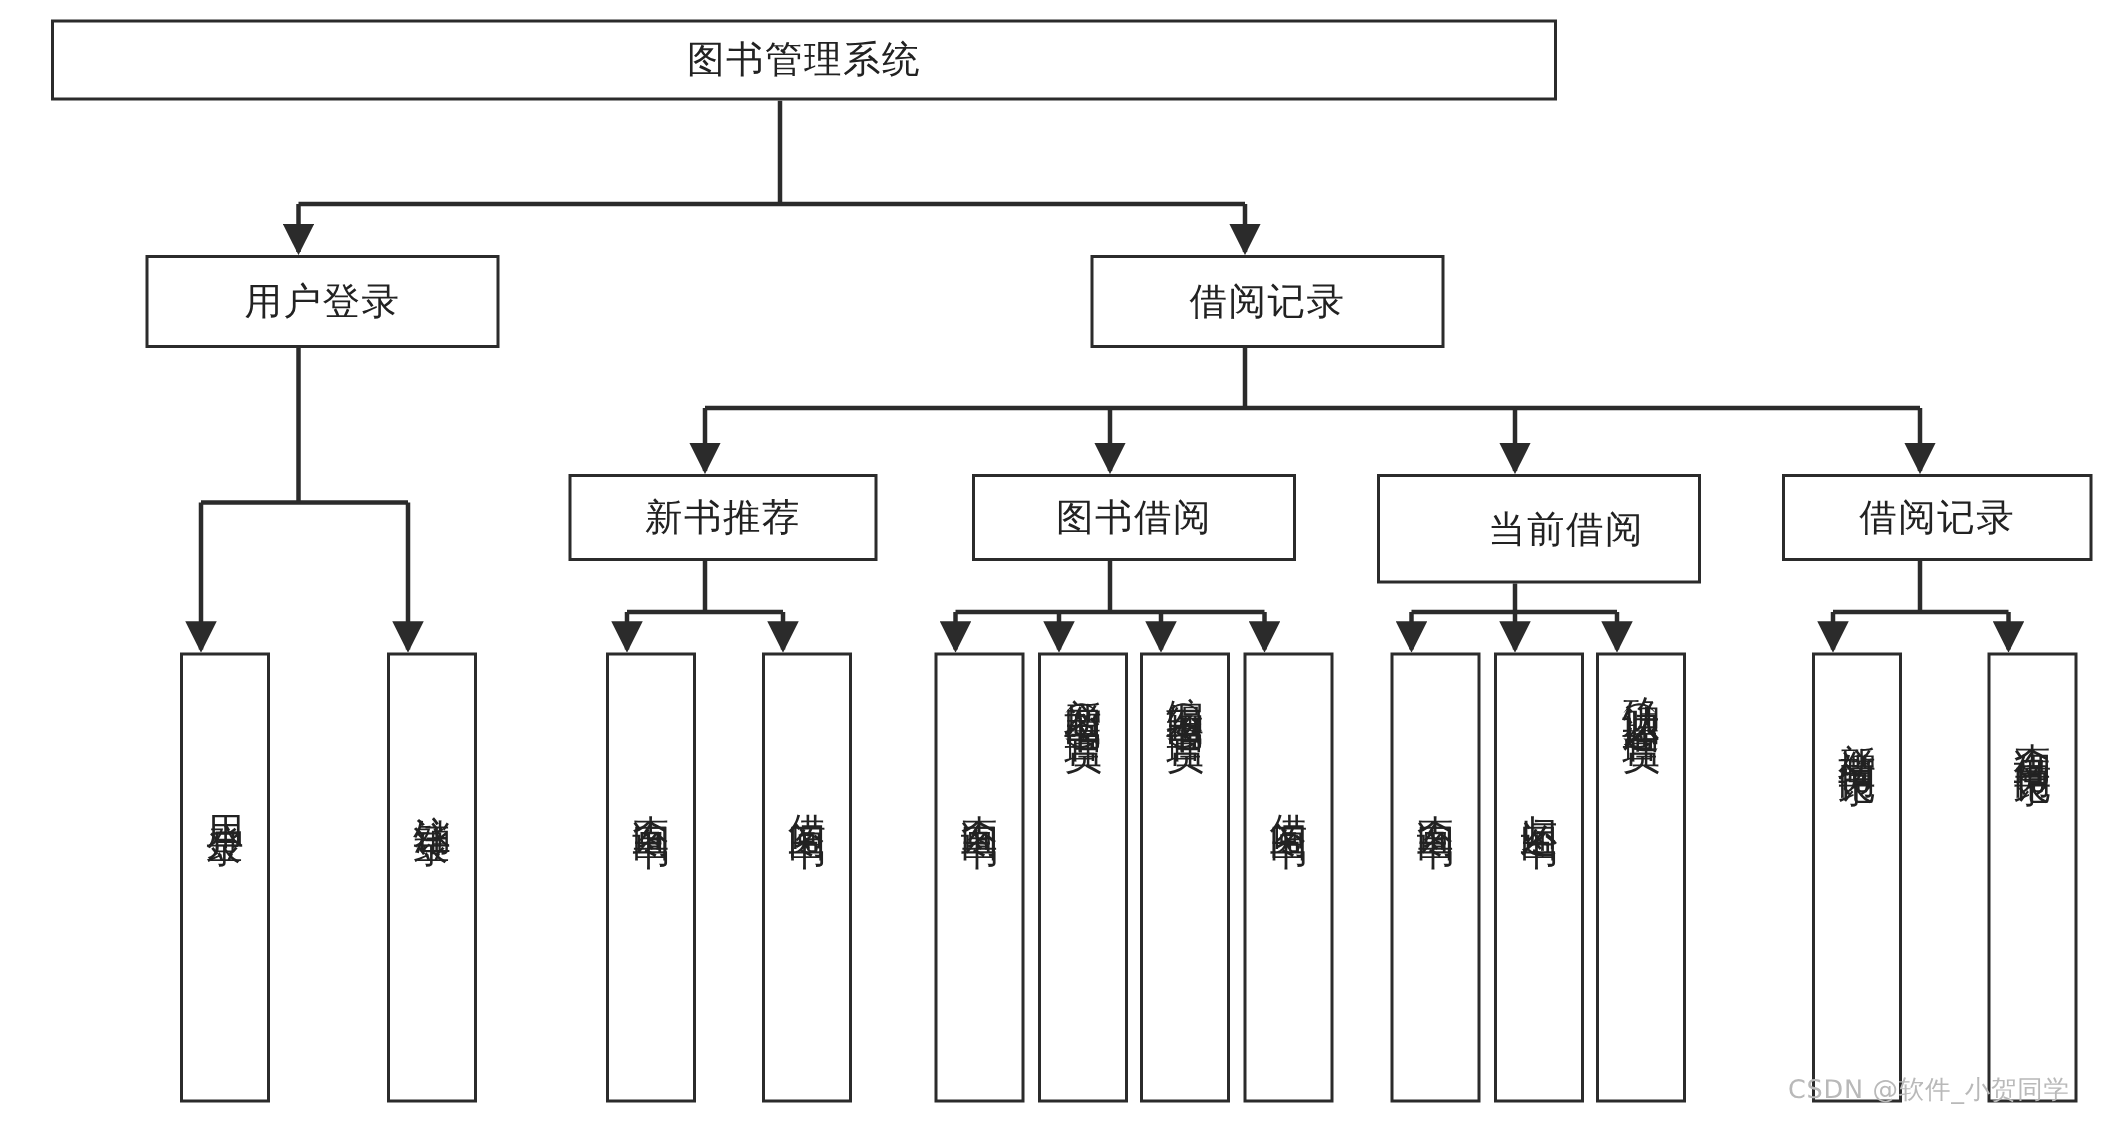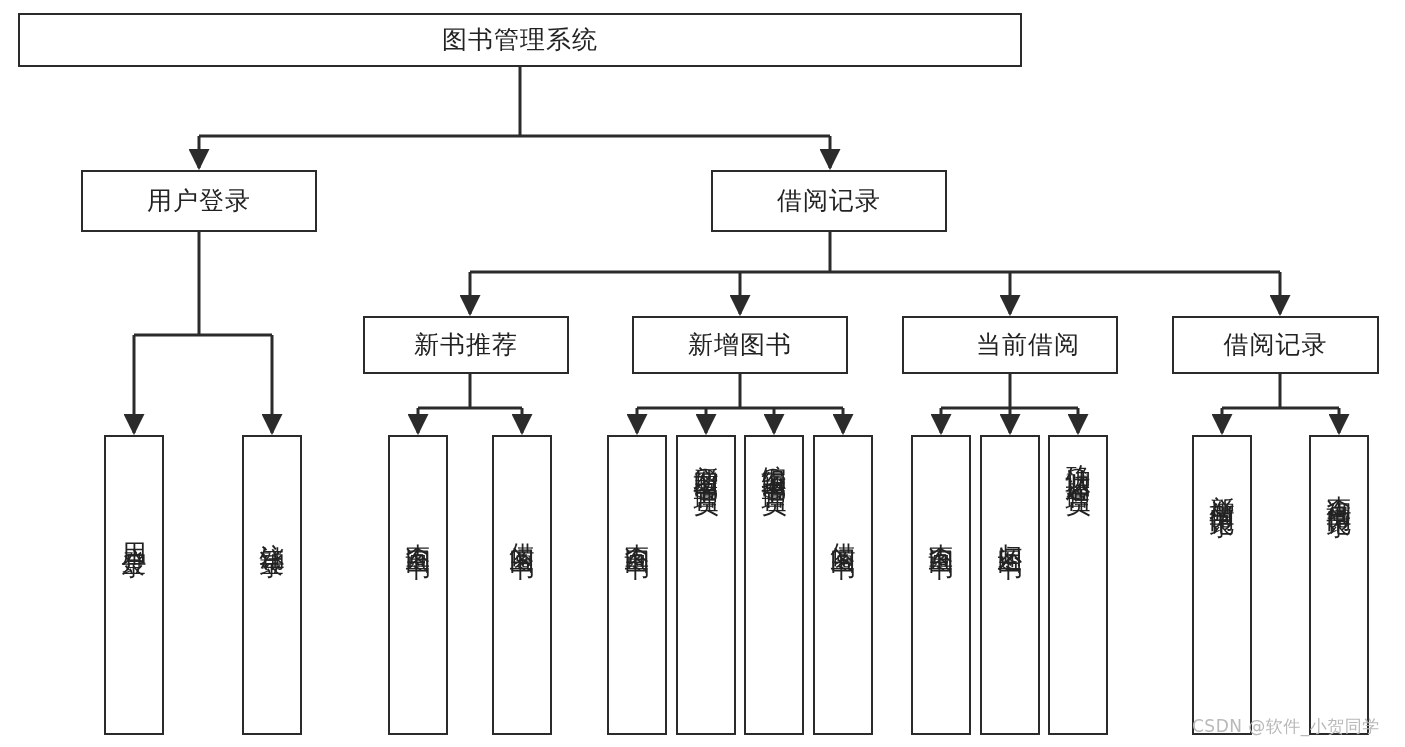--- a/index.html
+++ b/index.html
@@ -28,20 +28,21 @@
   }
   .node {
     position: absolute;
     box-sizing: border-box;
     background: #ffffff;
     border: 2px solid #2b2b2b;
     display: flex;
     align-items: center;
     justify-content: center;
     color: #222222;
+    margin-left: 16px;
   }
   .node.horiz {
     font-size: 25px;
     line-height: 1.1;
     letter-spacing: 1px;
     white-space: nowrap;
   }
   .node.root {
     font-size: 25px;
   }
@@ -131,23 +132,23 @@
     <span>用户登录</span>
   </div>
   <div class="node horiz" style="left:711px; top:170px; width:236px; height:62px;">
     <span>借阅记录</span>
   </div>
 
   <div class="node horiz" style="left:363px; top:316px; width:206px; height:58px;">
     <span>新书推荐</span>
   </div>
   <div class="node horiz" style="left:632px; top:316px; width:216px; height:58px;">
-    <span>新增图书</span>
+    <span>图书借阅</span>
   </div>
-  <div class="node horiz" style="left:902px; top:316px; width:216px; height:58px;padding-left:36px;">
+  <div class="node horiz" style="left:902px; top:316px; width:216px; height:73px;padding-left:36px;">
     <span>当前借阅</span>
   </div>
   <div class="node horiz" style="left:1172px; top:316px; width:207px; height:58px;">
     <span>借阅记录</span>
   </div>
 
   <div class="node leaf" style="left:104px; top:435px; width:60px; height:300px; padding-top:86px;">
     <span class="vlabel">用户登录</span>
   </div>
   <div class="node leaf" style="left:242px; top:435px; width:60px; height:300px; padding-top:86px;">

